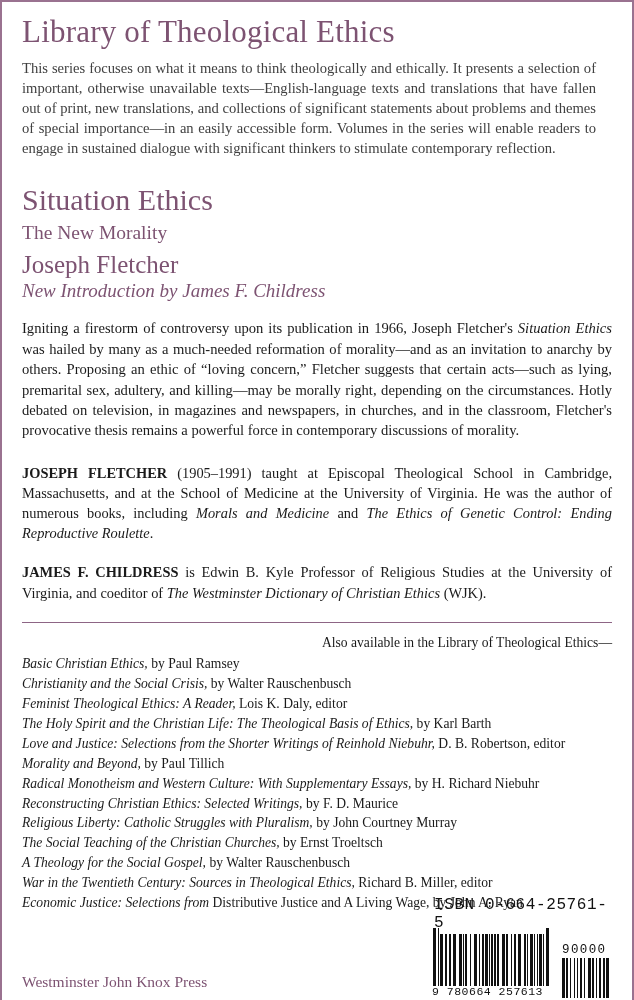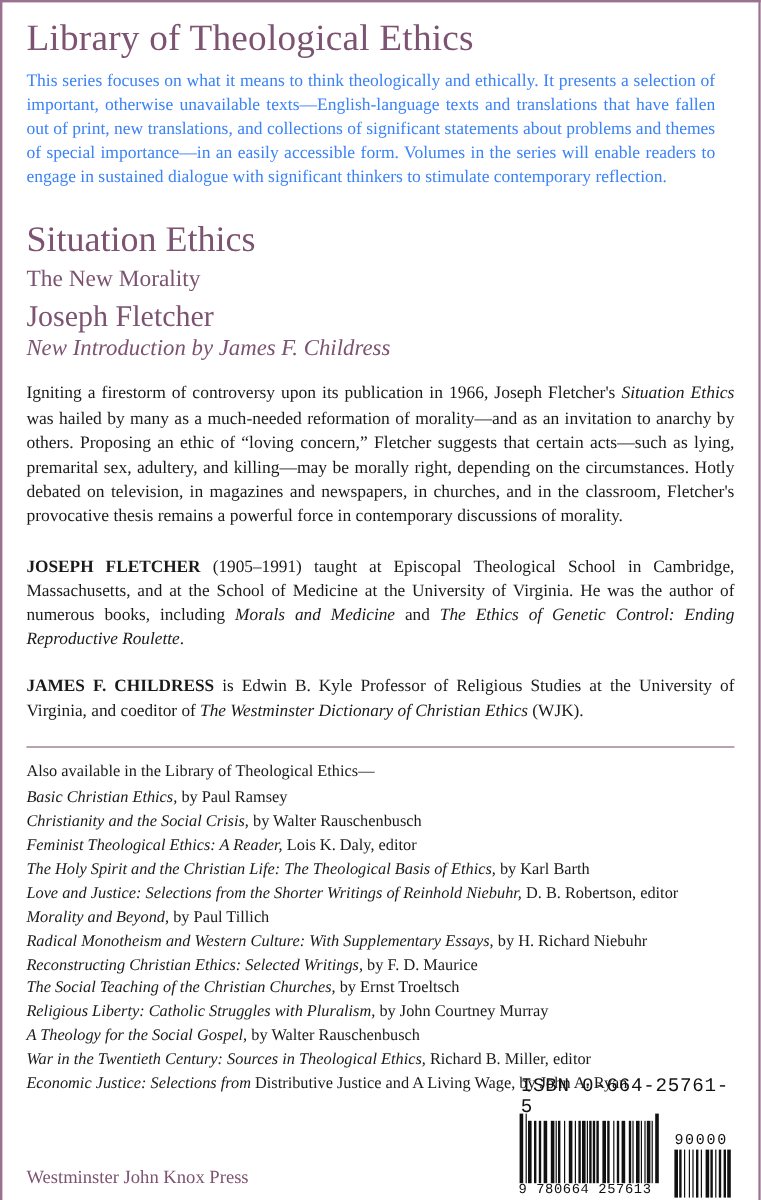--- a/index.html
+++ b/index.html
@@ -36,21 +36,21 @@
     line-height: 1.06;
     font-weight: normal;
     margin: 0 0 9px 0;
     letter-spacing: .2px;
   }
   .series-blurb {
     font-size: 14.6px;
     line-height: 1.38;
     text-align: justify;
     margin: 0 16px 26px 0;
-    color: #3b82f6;
+    color: #404040;
   }
 
   
   .book-title {
     color: #7d5372;
     font-size: 30px;
     line-height: 1.04;
     font-weight: normal;
     margin: 0 0 7px 0;
   }
@@ -97,20 +97,21 @@
     border: 0;
     border-top: 1.6px solid #8d6585;
     margin: 6px 0 10px 0;
   }
 
   
   .also-head {
     font-size: 13.6px;
     line-height: 1.47;
     margin: 0 0 1px 0;
+    text-align: right;
   }
   .also-list {
     list-style: none;
     margin: 0;
     padding: 0;
   }
   .also-list li {
     font-size: 13.6px;
     line-height: 1.47;
     white-space: nowrap;
@@ -208,22 +209,22 @@
 
     <ul class="also-list" id="also-list">
         <li><i>Basic Christian Ethics,</i><span> by Paul Ramsey</span></li>
         <li><i>Christianity and the Social Crisis,</i><span> by Walter Rauschenbusch</span></li>
         <li><i>Feminist Theological Ethics: A Reader,</i><span> Lois K. Daly, editor</span></li>
         <li><i>The Holy Spirit and the Christian Life: The Theological Basis of Ethics,</i><span> by Karl Barth</span></li>
         <li><i>Love and Justice: Selections from the Shorter Writings of Reinhold Niebuhr,</i><span> D. B. Robertson, editor</span></li>
         <li><i>Morality and Beyond,</i><span> by Paul Tillich</span></li>
         <li><i>Radical Monotheism and Western Culture: With Supplementary Essays,</i><span> by H. Richard Niebuhr</span></li>
         <li><i>Reconstructing Christian Ethics: Selected Writings,</i><span> by F. D. Maurice</span></li>
+        <li><i>Religious Liberty: Catholic Struggles with Pluralism,</i><span> by John Courtney Murray</span></li>
         <li><i>The Social Teaching of the Christian Churches,</i><span> by Ernst Troeltsch</span></li>
-        <li><i>Religious Liberty: Catholic Struggles with Pluralism,</i><span> by John Courtney Murray</span></li>
         <li><i>A Theology for the Social Gospel,</i><span> by Walter Rauschenbusch</span></li>
         <li><i>War in the Twentieth Century: Sources in Theological Ethics,</i><span> Richard B. Miller, editor</span></li>
         <li><i>Economic Justice: Selections from</i><span> Distributive Justice and A Living Wage, by John A. Ryan</span></li>
       </ul>
 
   </div>
 
   <div class="publisher">
     <div>Westminster John Knox Press</div>
   </div>

